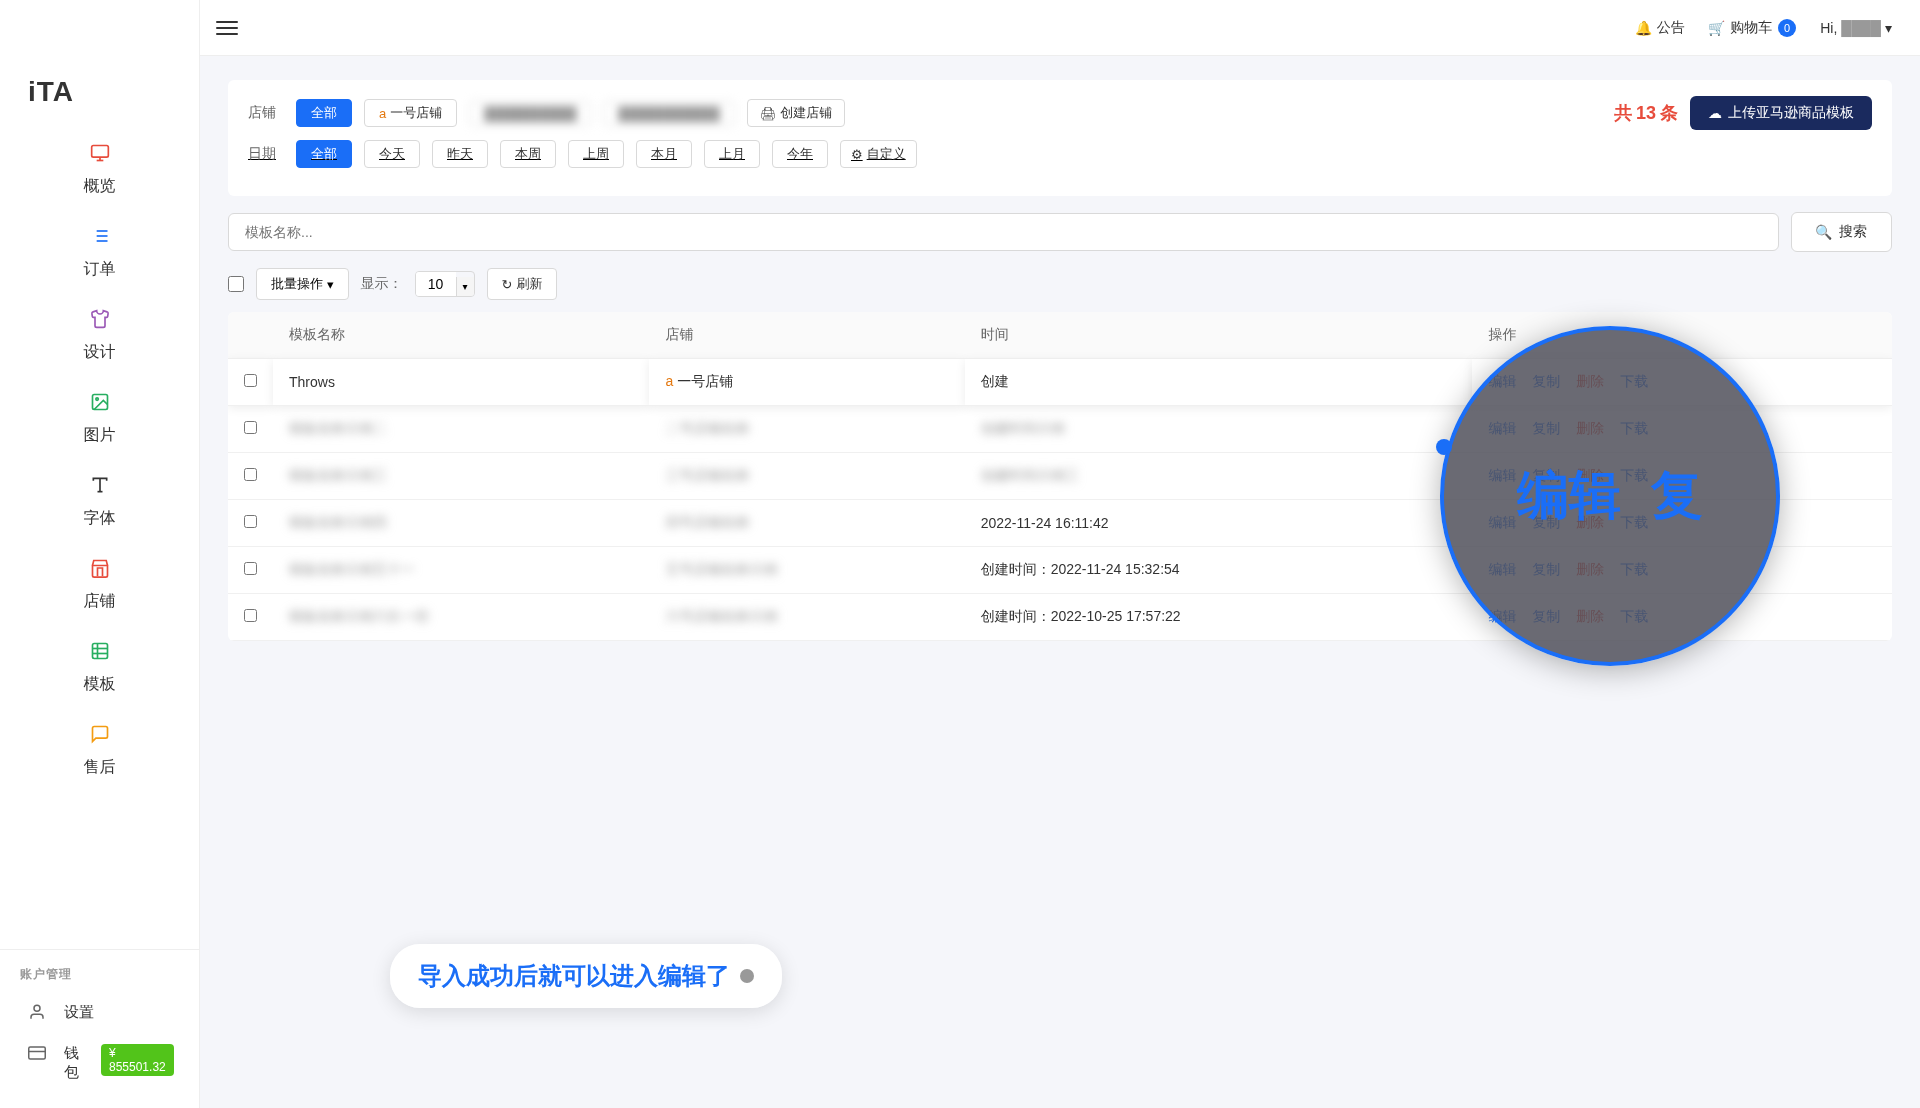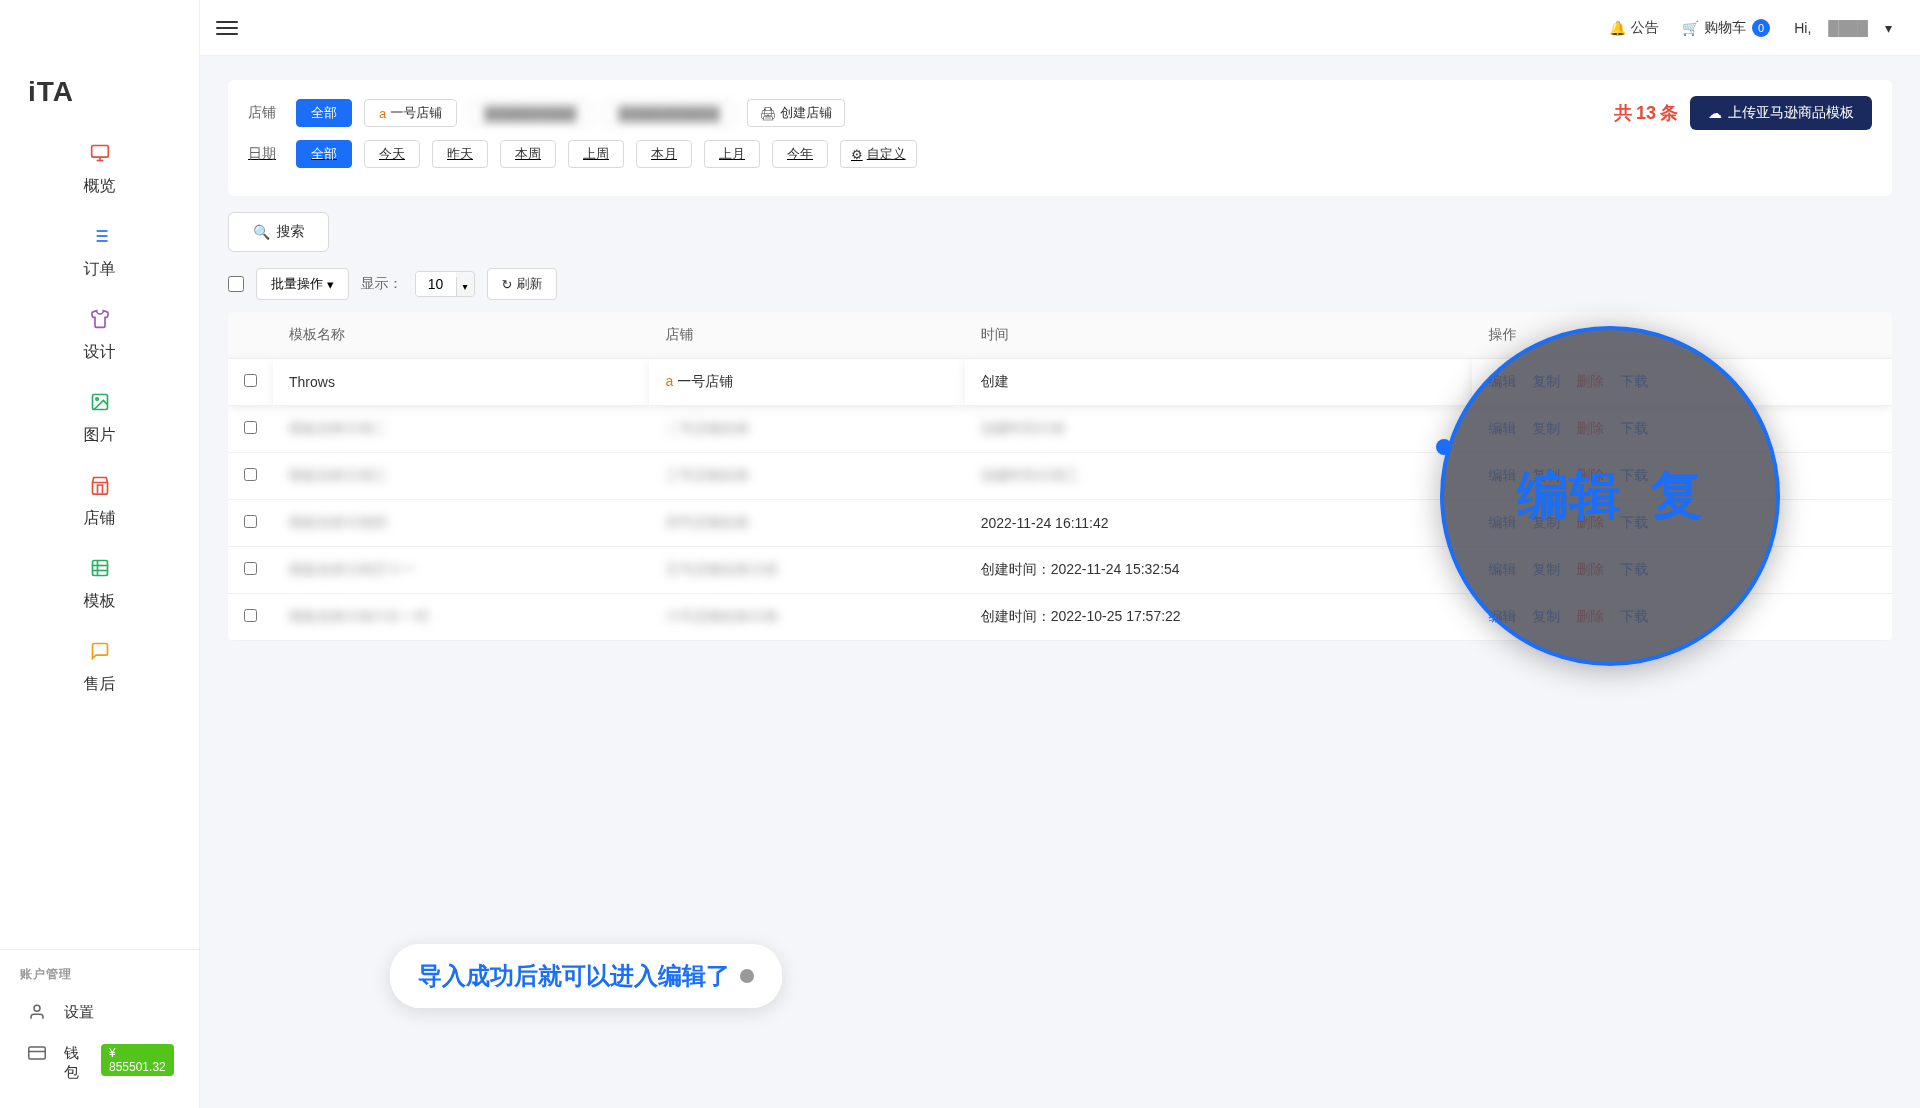--- a/index.html
+++ b/index.html
@@ -47,21 +47,21 @@
       display: flex; align-items: center; justify-content: space-between;
       padding: 0 28px 0 16px;
     }
     .topbar-left { display: flex; align-items: center; gap: 8px; }
     .topbar-right { display: flex; align-items: center; gap: 24px; font-size: 14px; color: #333; }
     .topbar-right .notice, .topbar-right .cart { display: flex; align-items: center; gap: 4px; cursor: pointer; }
     .cart-badge {
       background: #1a6ef7; color: #fff; border-radius: 50%; width: 18px; height: 18px;
       font-size: 11px; display: flex; align-items: center; justify-content: center; margin-left: 2px;
     }
-    .user-info { display: flex; align-items: center; gap: 17px; cursor: pointer; }
+    .user-info { display: flex; align-items: center; gap: 4px; cursor: pointer; }
 
     
     .content { flex: 1; padding: 24px 28px; overflow-y: auto; position: relative; }
 
     
     .filter-bar { background: #fff; border-radius: 6px; padding: 16px 20px; margin-bottom: 16px; }
     .filter-row { display: flex; align-items: center; gap: 12px; margin-bottom: 10px; }
     .filter-row:last-child { margin-bottom: 12px; text-decoration: underline; }
     .filter-label { font-size: 14px; color: #666; min-width: 36px; }
     .filter-btn {
@@ -235,20 +235,30 @@
     </div>
     <div class="sidebar-item">
       <span class="icon">
         <svg width="20" height="20" viewBox="0 0 24 24" fill="none" stroke="#27ae60" stroke-width="2">
             <rect x="3" y="3" width="18" height="18" rx="2"></rect>
             <circle cx="8.5" cy="8.5" r="1.5"></circle>
             <polyline points="21 15 16 10 5 21"></polyline>
           </svg>
       </span>
       <span>图片</span>
+    </div>
+    <div class="sidebar-item">
+      <span class="icon">
+        <svg width="20" height="20" viewBox="0 0 24 24" fill="none" stroke="#333" stroke-width="2">
+            <polyline points="4 7 4 4 20 4 20 7"></polyline>
+            <line x1="9" y1="20" x2="15" y2="20"></line>
+            <line x1="12" y1="4" x2="12" y2="20"></line>
+          </svg>
+      </span>
+      <span>字体</span>
     </div>
     <div class="sidebar-item">
       <span class="icon">
         <svg width="20" height="20" viewBox="0 0 24 24" fill="none" stroke="#e74c3c" stroke-width="2">
             <path d="M3 9l1.5-6h15L21 9"></path>
             <path d="M3 9h18v12a2 2 0 01-2 2H5a2 2 0 01-2-2V9z"></path>
             <path d="M9 22V12h6v10"></path>
           </svg>
       </span>
       <span>店铺</span>
@@ -363,20 +373,21 @@
         <button class="filter-btn">上月</button>
         <button class="filter-btn">今年</button>
         <button class="custom-btn">
           <span>⚙</span>
           <span>自定义</span>
         </button>
       </div>
     </div>
 
     <div class="search-row">
+      <input class="search-input" type="text" placeholder="模板名称..." style="">
       <button class="search-btn">
         <span>🔍</span>
         <span>搜索</span>
       </button>
     </div>
 
     <div class="toolbar-row">
       <input type="checkbox" class="checkbox-all" style="">
       <button class="batch-btn">
         <span>批量操作</span>

